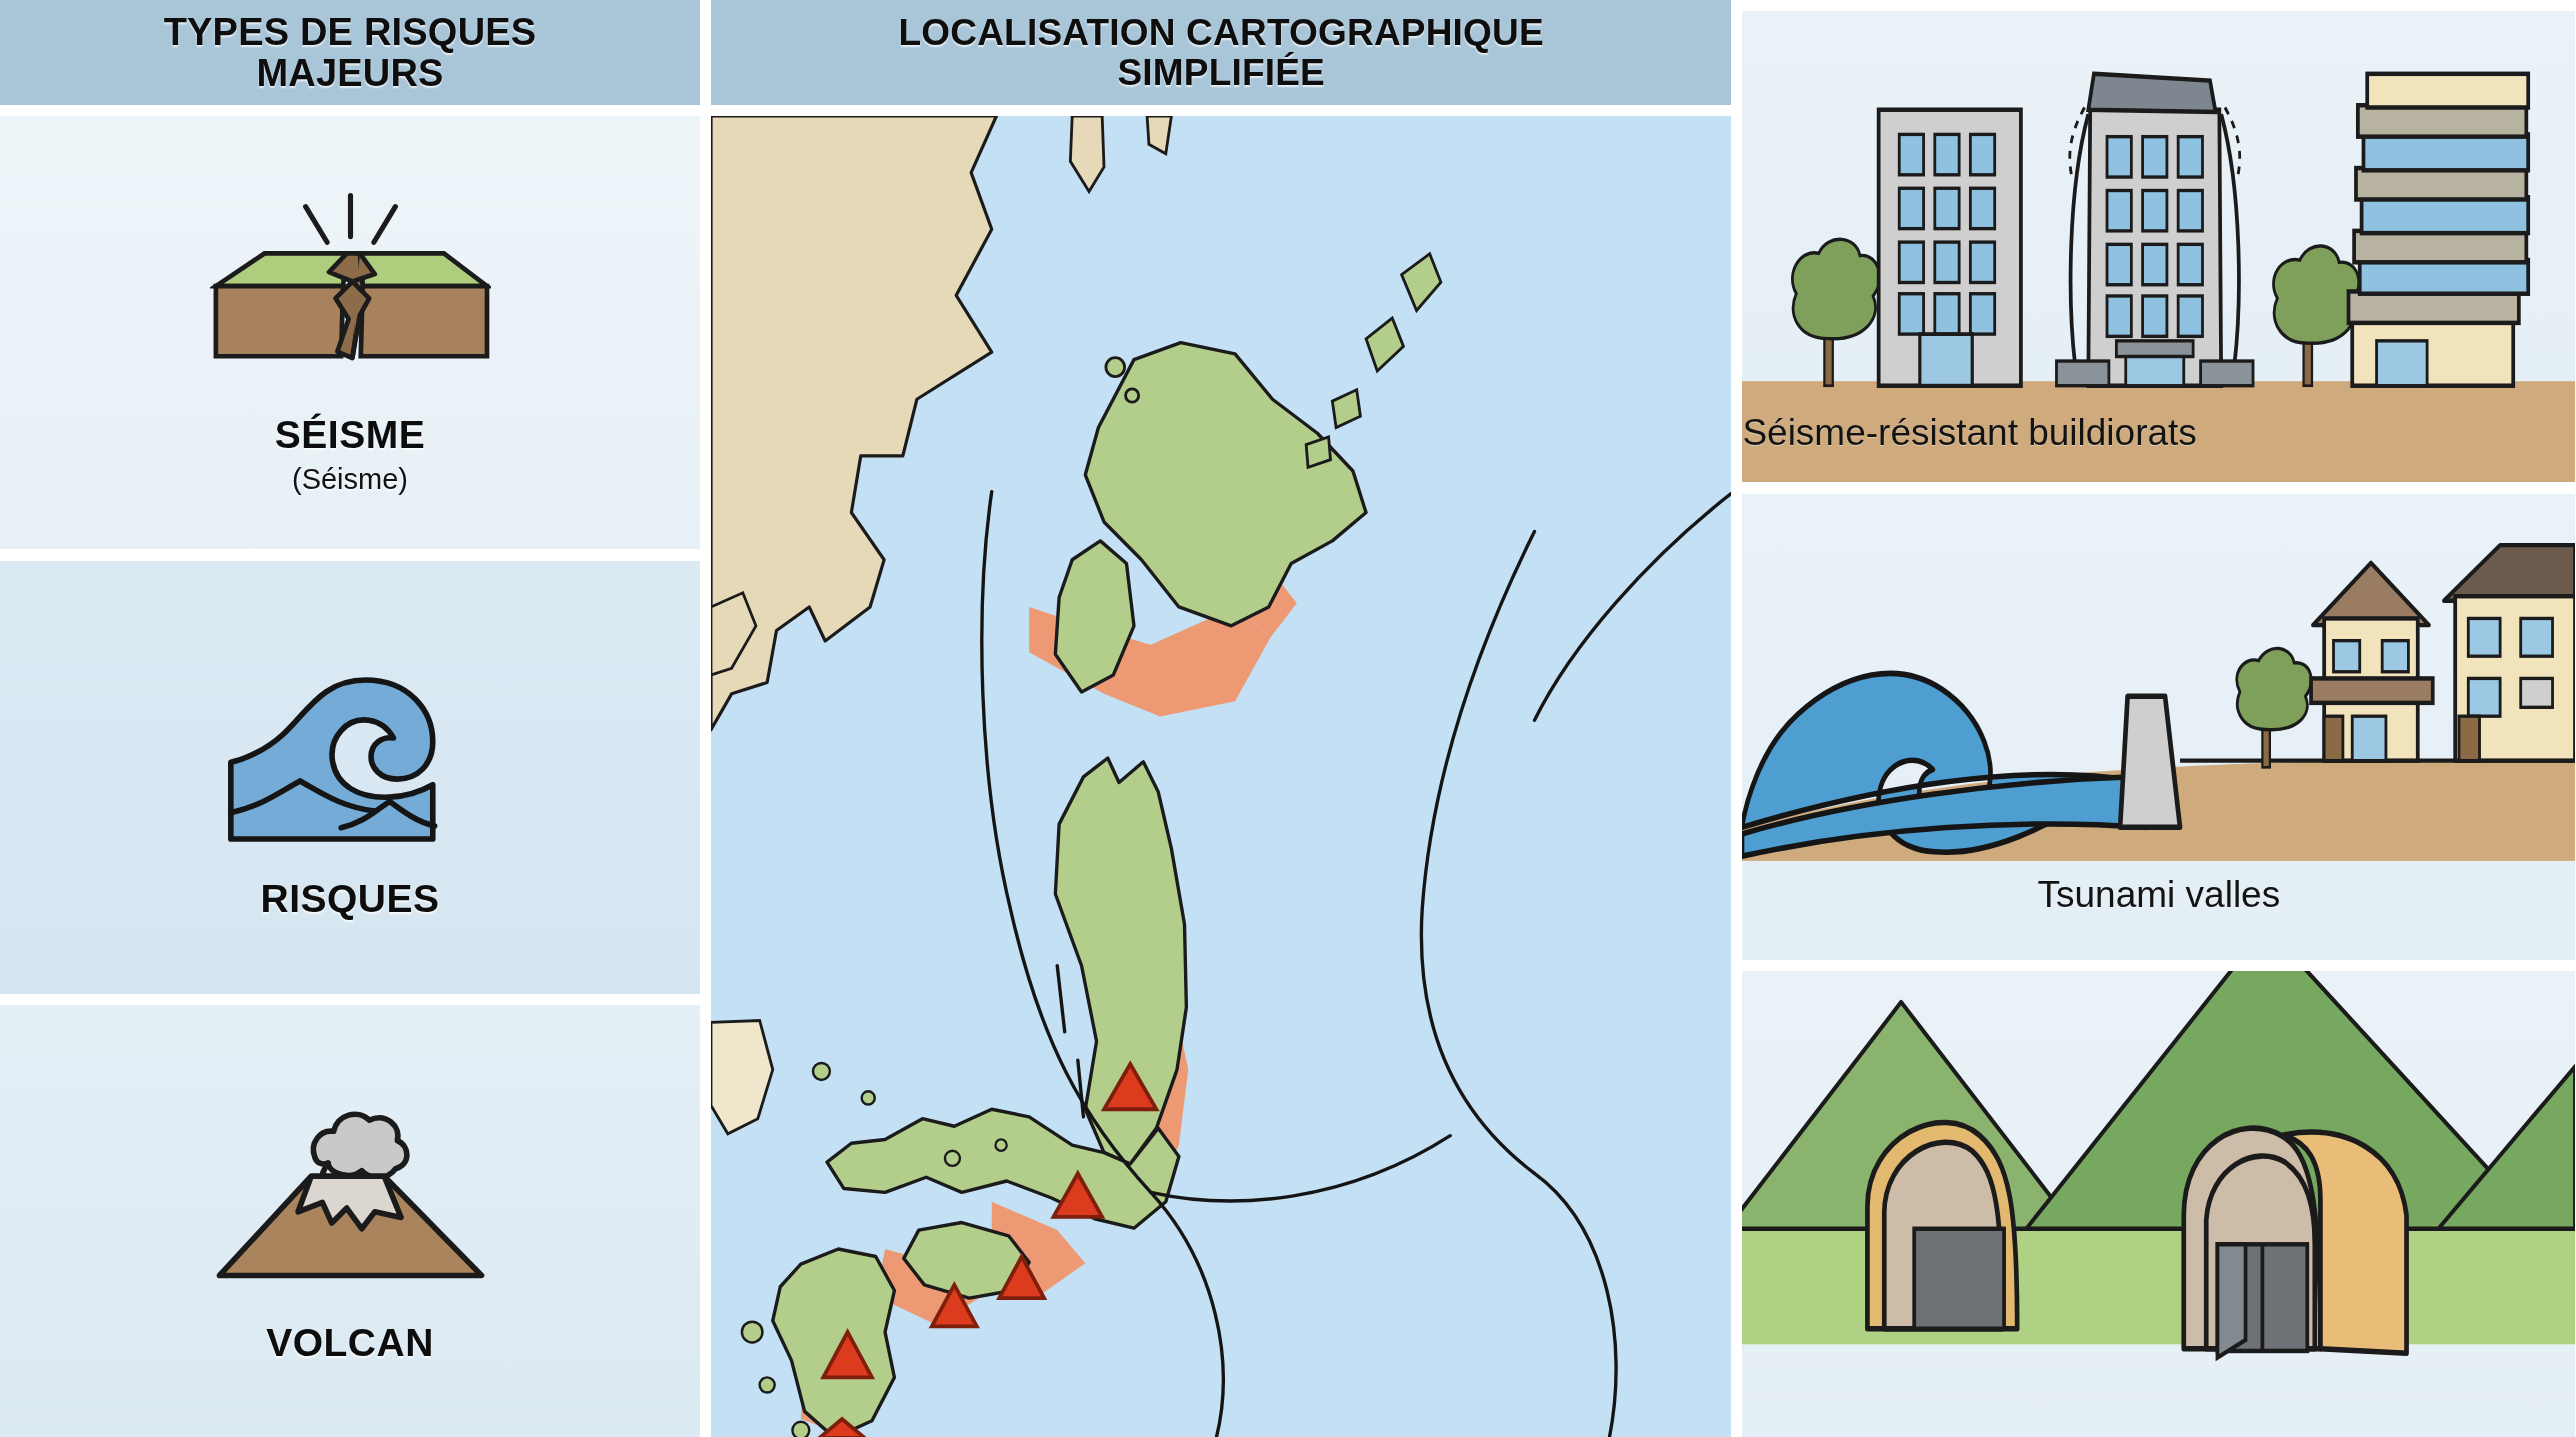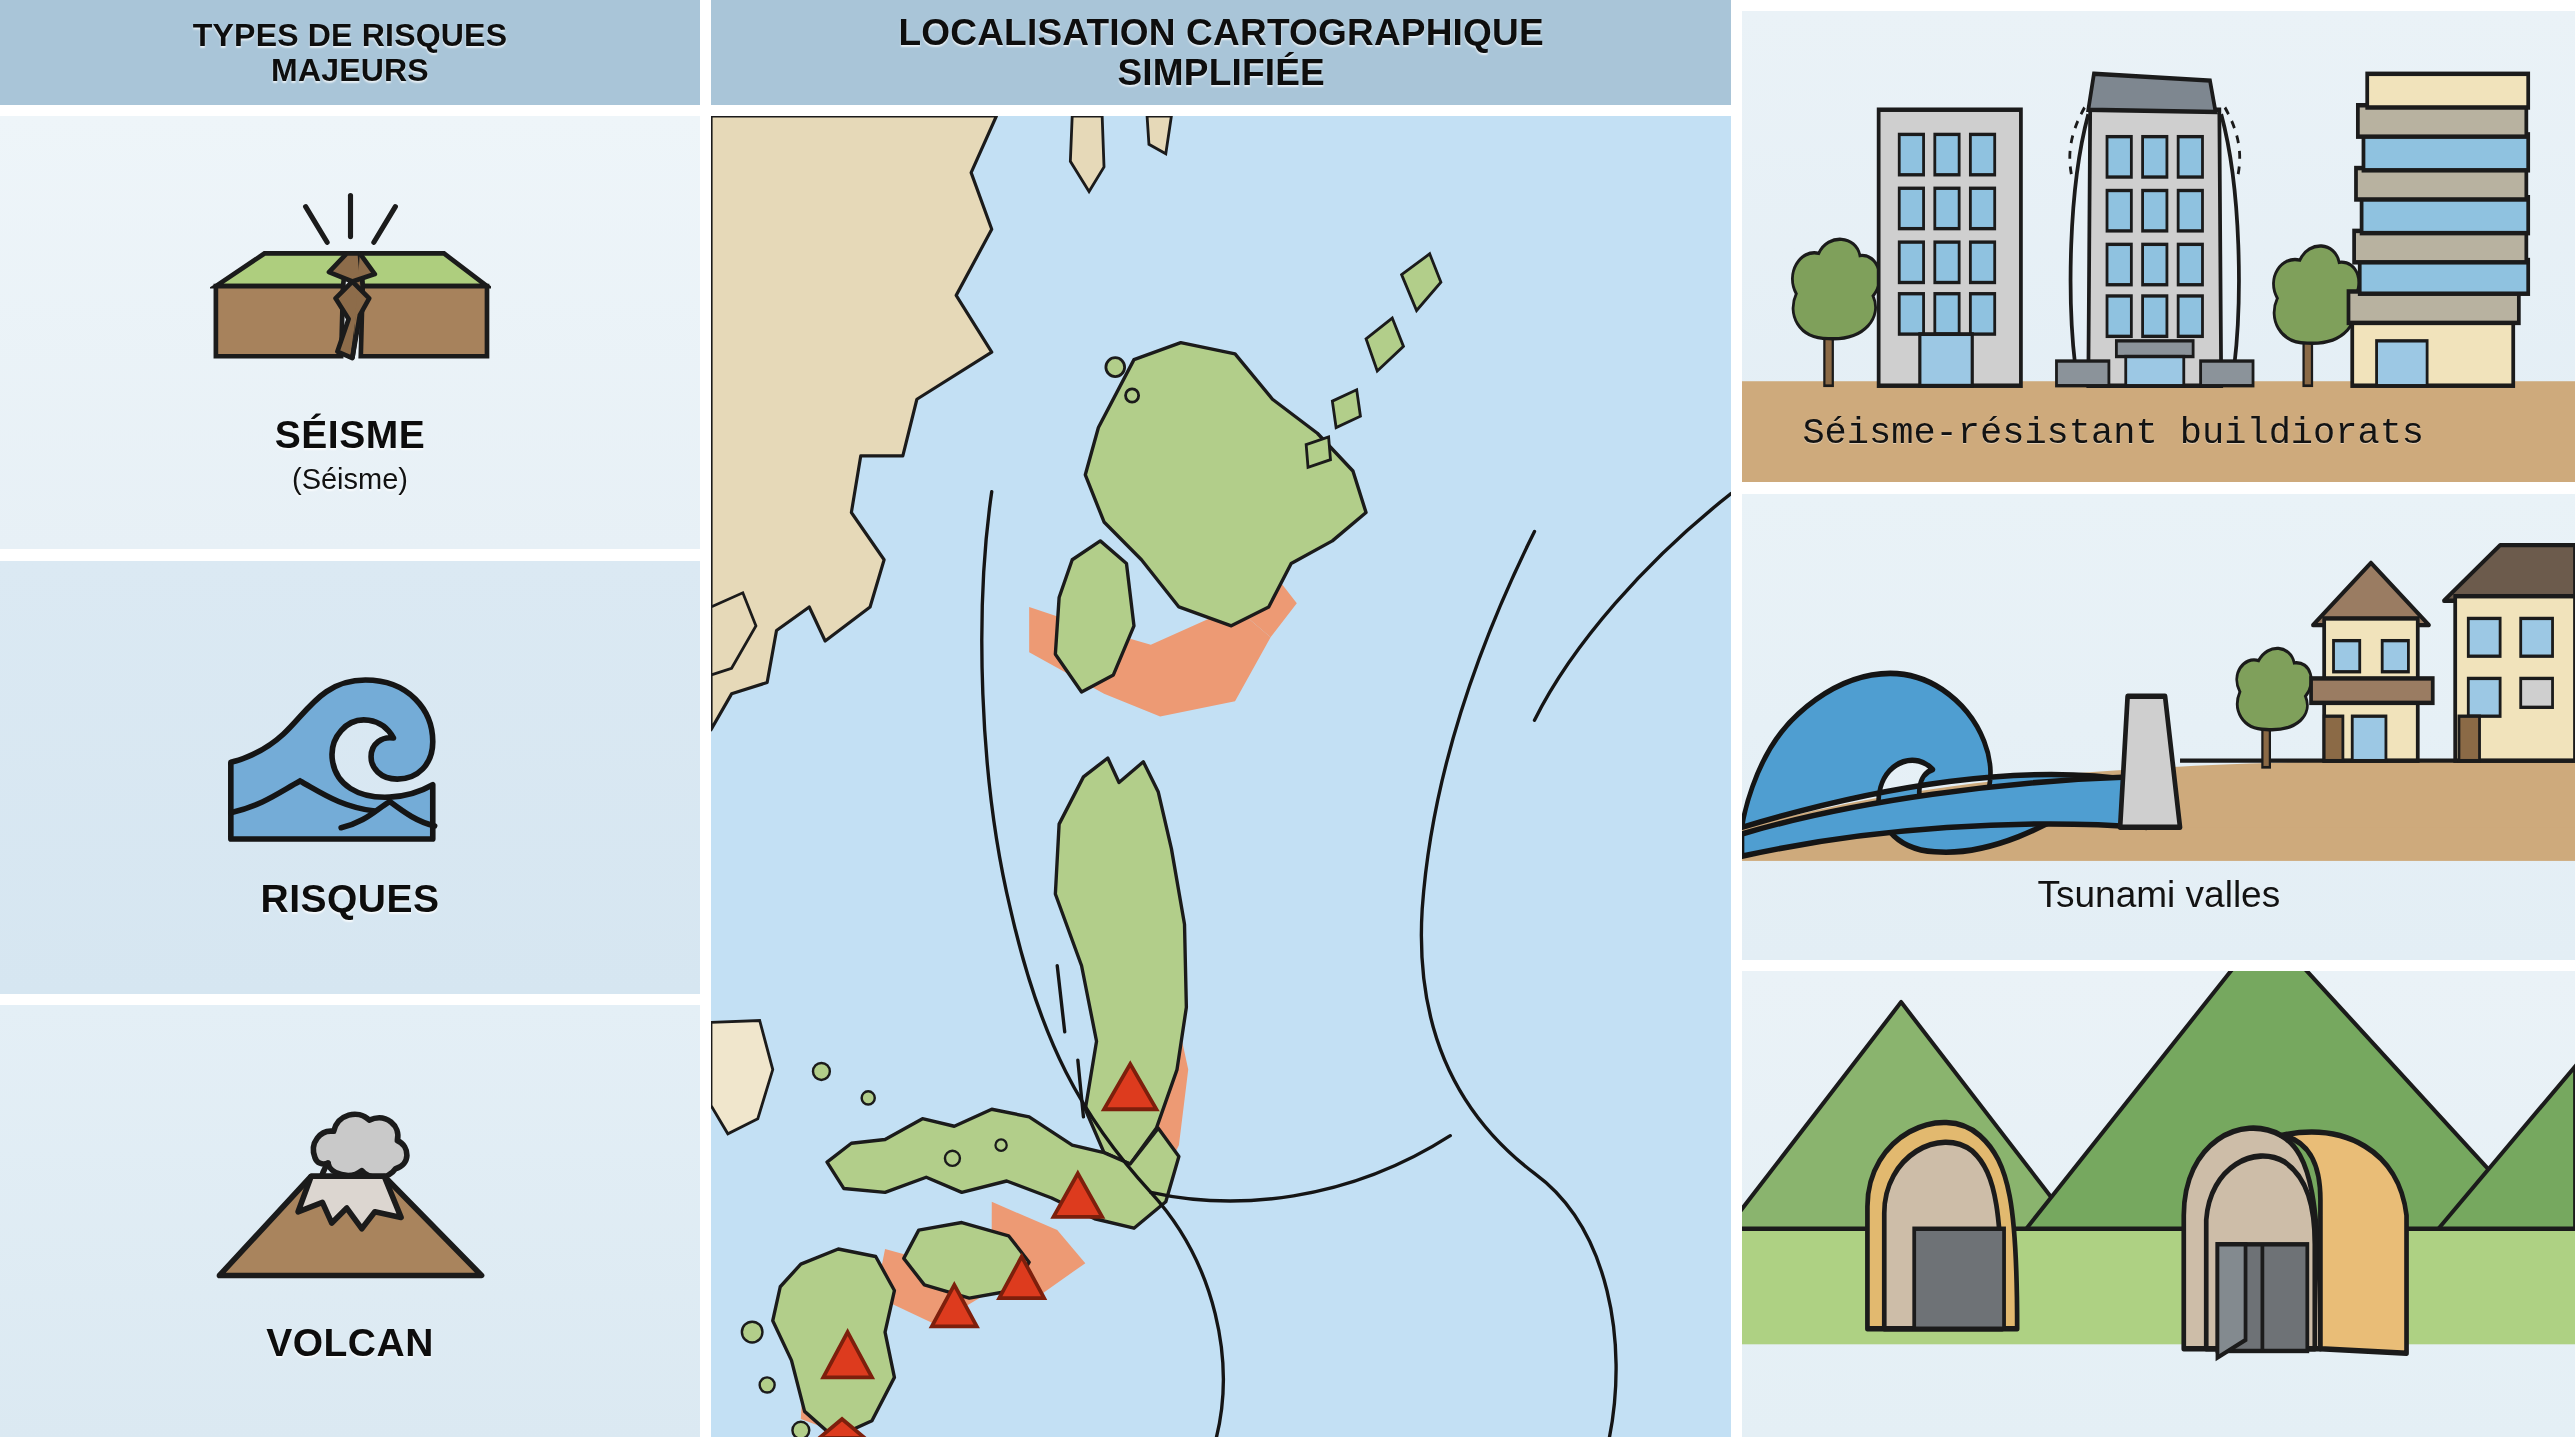--- a/index.html
+++ b/index.html
@@ -24,21 +24,21 @@
   .hdr{
     background:#a9c5d8;
     height:105px;
     display:flex;align-items:center;justify-content:center;
     text-align:center;
     box-sizing:border-box;
     padding:0 15px;
   }
   .hdr-txt{
     font-weight:bold;
-    font-size:32px;
+    font-size:38px;
     line-height:1.07;
     letter-spacing:0.2px;
     color:#0e0e0e;
     text-shadow:0 1.9px 1.9px rgba(255,255,255,.75);
     white-space:pre-line;
   }
   .col-mid .hdr-txt{font-size:37px;}
   .col-right .hdr-txt{font-size:37px;}
 
   .gap{height:11.2px;background:#ffffff;flex:none;}
@@ -67,26 +67,25 @@
   .map-wrap{flex:1;position:relative;background:#c3e0f4;overflow:hidden;}
   .map-wrap svg{display:block;width:100%;height:100%;}
 
   
   .panel{position:relative;overflow:hidden;}
   .p1{flex:1.03;background:linear-gradient(180deg,#eaf2f7 0%,#e3eef5 100%);}
   .p2{flex:1.02;background:linear-gradient(180deg,#e9f2f7 0%,#e3eef5 100%);}
   .p3{flex:1.02;background:linear-gradient(180deg,#eaf2f7 0%,#e4eff5 100%);}
   .panel svg{display:block;width:100%;height:100%;}
   .cap-on-band{
-    position:absolute;left:8px;right:0;
+    position:absolute;left:0;right:0;
     font-size:37px;color:#131313;
     display:flex;align-items:center;
-    padding-left:52px;box-sizing:border-box;
+    box-sizing:border-box;
     text-shadow:0 0.9px 0.9px rgba(255,255,255,.45);
-    font-family:Liberation Mono, monospace;
   }
   .cap-below{
     position:absolute;left:0;right:0;
     font-size:37px;color:#131313;
     display:flex;align-items:center;justify-content:center;
     text-shadow:0 0.9px 0.9px rgba(255,255,255,.5);
   }
 </style>
 </head>
 <body>

